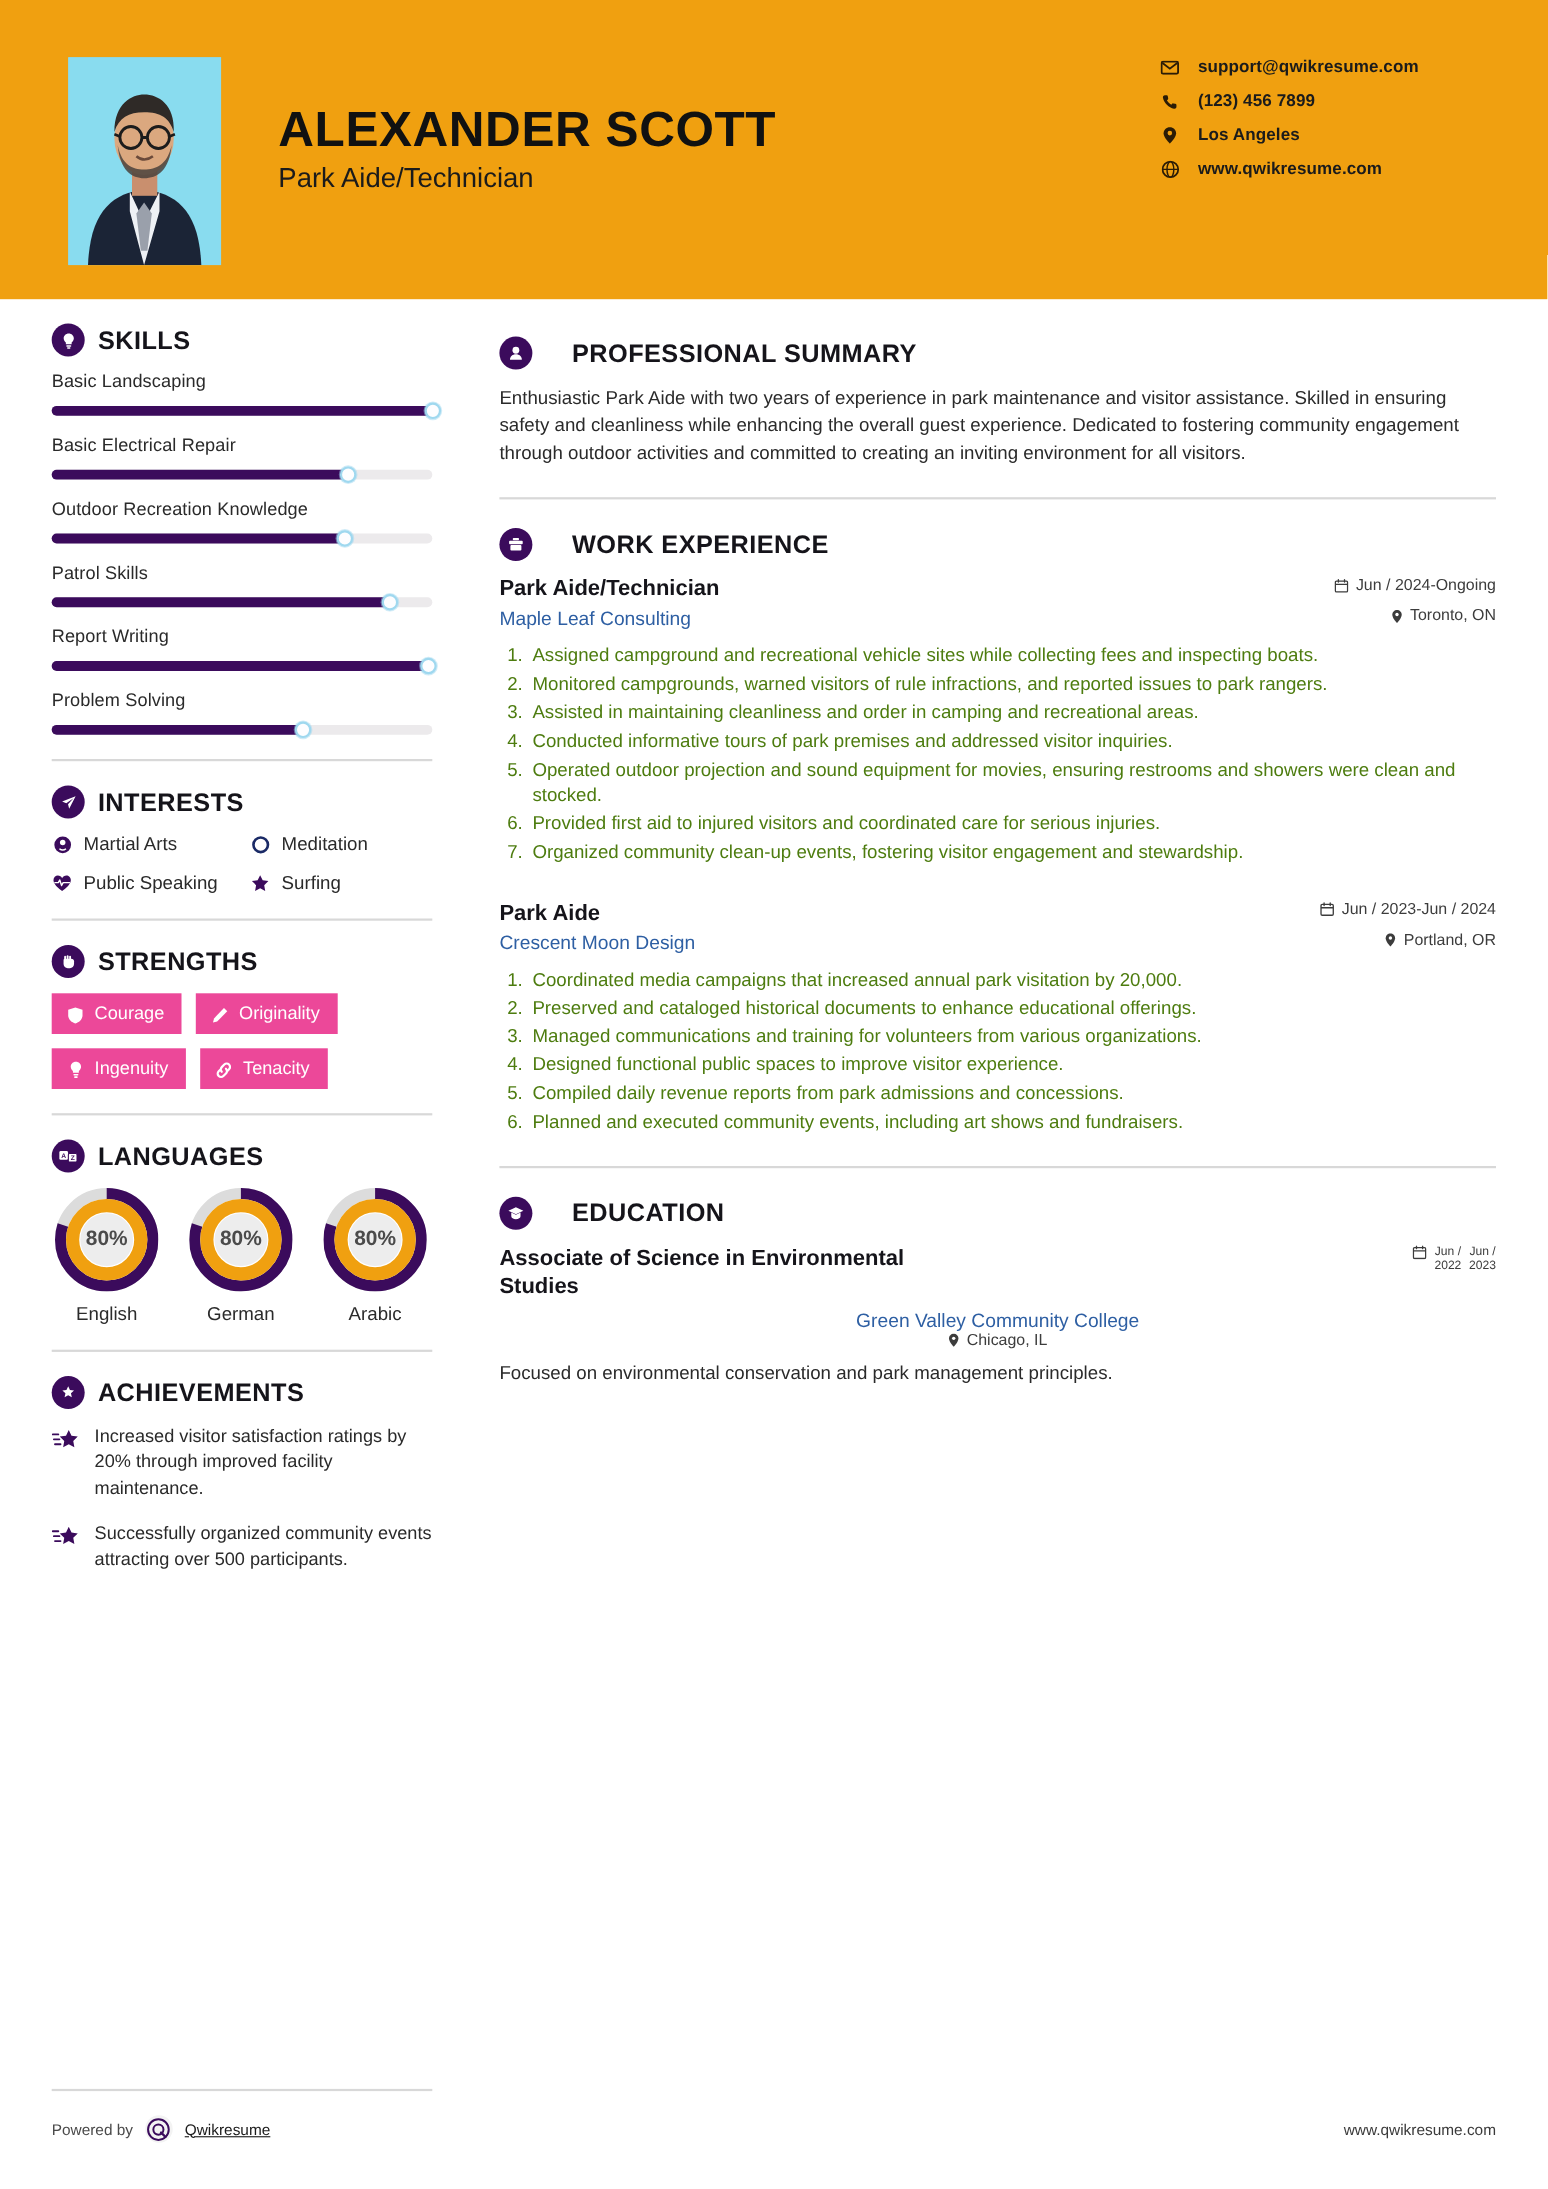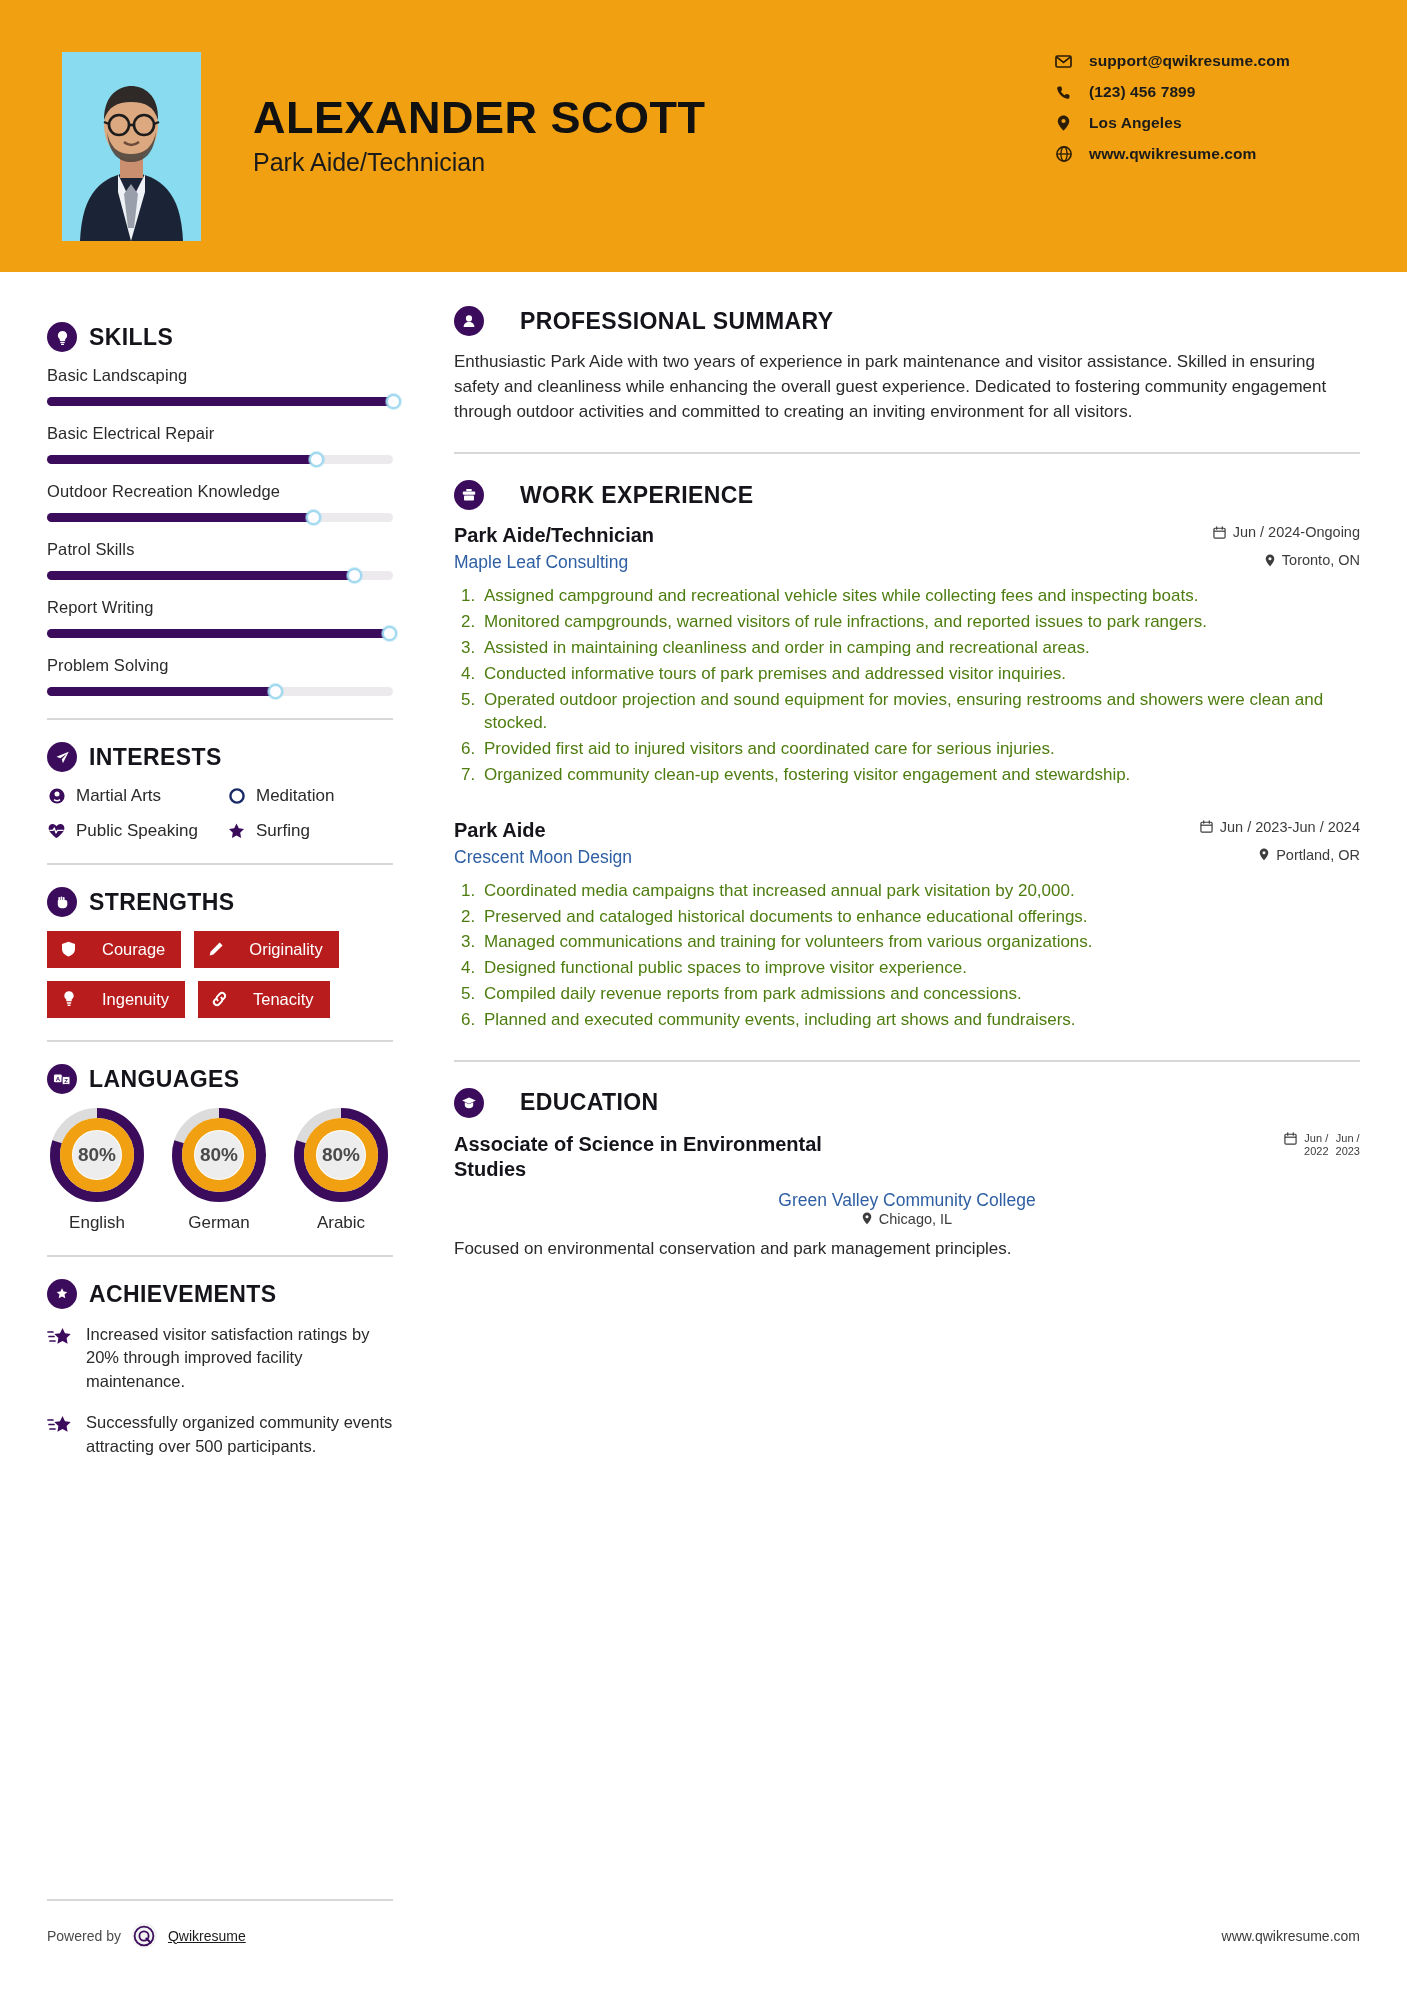--- a/index.html
+++ b/index.html
@@ -58,21 +58,21 @@
   .contact-txt { font-size: 15.5px; color: #1b1b1b; font-weight: 600; letter-spacing: .1px; }
 
   
   .body {
     display: flex;
     padding: 0;
   }
   .left {
     width: 407px;
     flex: 0 0 407px;
-    padding: 50px 0 0 47px;
+    padding: 22px 0 0 47px;
   }
   .right {
     flex: 1 1 auto;
     padding: 34px 47px 0 47px;
   }
 
   
   .sec-head { display: flex; align-items: center; gap: 12px; margin-bottom: 14px; }
   .sec-ic {
     width: 30px; height: 30px; border-radius: 50%;
@@ -114,23 +114,23 @@
   }
 
   
   .interest-grid { display: grid; grid-template-columns: 180px 1fr; row-gap: 15px; }
   .interest { display: flex; align-items: center; gap: 10px; font-size: 17px; color: #2a2a2a; }
   .interest .ii { width: 19px; height: 19px; display:flex; align-items:center; justify-content:center; flex:0 0 19px;}
 
   
   .str-grid { display: flex; flex-wrap: wrap; gap: 13px; }
   .str-chip {
-    background: #b91c1c; color: #fff;
+    background: #ec4899; color: #fff;
     padding: 9px 16px 9px 13px;
-    display: flex; align-items: flex-start; gap: 25px;
+    display: flex; align-items: flex-end; gap: 9px;
     font-size: 16.5px;
   }
   .str-chip .si { width: 17px; height: 17px; display:flex; align-items:center; justify-content:center; flex:0 0 17px;}
 
   
   .lang-row { display: flex; gap: 22px; }
   .lang { width: 100px; text-align: center; }
   .lang-donut { width: 94px; height: 94px; position: relative; margin: 0 auto; }
   .lang-pct {
     position: absolute; inset: 0; display: flex; align-items: center; justify-content: center;

